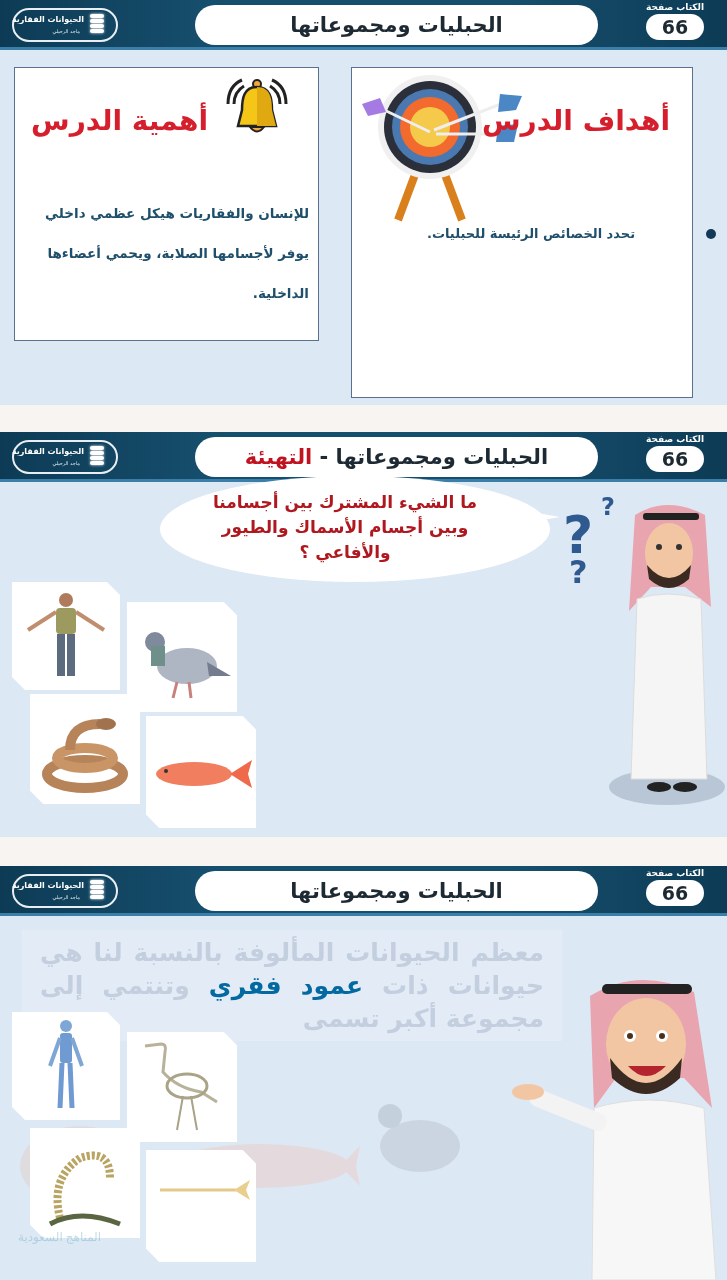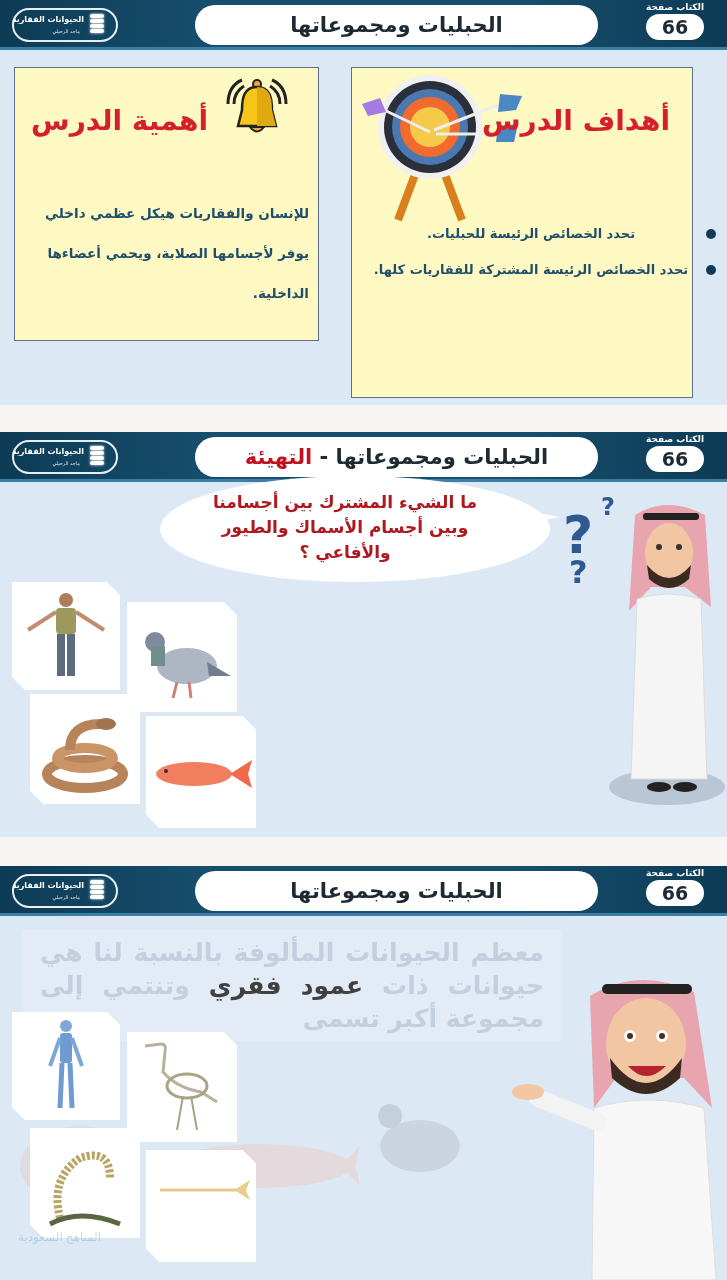--- a/index.html
+++ b/index.html
@@ -20,40 +20,40 @@
   .logo .lt { position: absolute; right: 32px; top: 5px; font-size: 8px; color: #fff; font-weight: bold; white-space: nowrap; }
   .logo .ls { position: absolute; right: 36px; top: 18px; font-size: 5px; color: #dfe7ee; white-space: nowrap; }
   .titlebar { position: absolute; left: 195px; top: 5px; width: 403px; height: 40px; background: #fff; border-radius: 20px; text-align: center; direction: rtl; }
   .titlebar span.t { font-size: 21px; font-weight: bold; color: #1e2a33; line-height: 40px; margin-top: 40px; }
   .titlebar span.r { font-size: 21px; font-weight: bold; color: #c1121f; line-height: 40px; }
   .pagebox { position: absolute; left: 640px; top: 2px; width: 70px; height: 46px; }
   .pagebox .pl { display: block; text-align: center; font-size: 9px; color: #fff; font-weight: bold; direction: rtl; }
   .pagebox .pn { display: block; margin: 2px auto 0; width: 58px; height: 26px; background: #fff; border-radius: 13px; text-align: center; font-size: 19px; font-weight: bold; color: #1e2a33; line-height: 26px; }
 
   
-  .box { position: absolute; border: 1.5px solid #5b6f8f; background: #fef9c3; }
+  .box { position: absolute; border: 1.5px solid #5b6f8f; background: #ffffff; }
   #box-imp { left: 14px; top: 67px; width: 305px; height: 274px; }
   #box-goals { left: 351px; top: 67px; width: 342px; height: 331px; }
   .box-title { position: absolute; font-size: 28px; font-weight: bold; color: #d61f2c; direction: rtl; white-space: nowrap; }
   .imp-text { position: absolute; left: 12px; top: 125px; width: 282px; direction: rtl; text-align: right; font-size: 13.5px; font-weight: bold; color: #1f4f6b; line-height: 40px; }
   .goals-list { position: absolute; left: 20px; top: 148px; width: 338px; direction: rtl; list-style: none; }
   .goals-list li { position: relative; font-size: 13px; font-weight: bold; color: #1f4f6b; line-height: 36px; padding-right: 20px; text-align: center; }
   .goals-list li .dot { position: absolute; right: -6px; top: 13px; width: 10px; height: 10px; border-radius: 50%; background: #123a56; }
 
   
   .bubble { position: absolute; left: 160px; top: 44px; width: 390px; height: 106px; background: #fff; border-radius: 50%; }
   .bubble-tail { position: absolute; left: 520px; top: 78px; width: 0; height: 0; border-top: 7px solid transparent; border-bottom: 7px solid transparent; border-left: 40px solid #fff; }
   .bubble-text { position: absolute; left: 200px; top: 58px; width: 290px; text-align: center; direction: rtl; font-size: 17px; font-weight: bold; color: #b01820; line-height: 25px; }
   .card { position: absolute; background: #fff; clip-path: polygon(0 0, 88% 0, 100% 12%, 100% 100%, 12% 100%, 0 88%); }
   .char { position: absolute; }
   .qmark { position: absolute; font-weight: bold; color: #2f5a8f; font-family: "DejaVu Sans", sans-serif; }
 
   
   .faded-text { position: absolute; left: 22px; top: 64px; width: 540px; direction: rtl; text-align: justify; font-size: 25px; font-weight: bold; color: #c3cfdf; line-height: 33px; background: rgba(255,255,255,0.15); padding: 6px 18px; }
-  .faded-text .fr { color: #404040; }
+  .faded-text .fr { color: #0369a1; }
   .big-blue { position: absolute; left: 300px; top: 140px; width: 232px; direction: rtl; text-align: right; font-size: 29px; font-weight: bold; color: #1a5ea8; }
   .wm1 { position: absolute; left: 30px; top: 336px; font-size: 22px; color: rgba(150,170,190,0.55); letter-spacing: 1px; }
   .wm2 { position: absolute; left: 18px; top: 364px; font-size: 12px; color: rgba(120,180,200,0.45); direction: rtl; letter-spacing: 2px; font-family: Liberation Serif, serif; }
 </style>
 </head>
 <body>
 
 <div class="slide" id="slide1">
   <div class="hdr">
     <div class="logo">
@@ -102,21 +102,20 @@
       <line x1="20" y1="35" x2="72" y2="60" stroke="#eee" stroke-width="3"></line>
       <polygon points="4,32 22,26 28,40 10,44" fill="#a57be3"></polygon>
       <line x1="148" y1="30" x2="76" y2="58" stroke="#eee" stroke-width="3"></line>
       <polygon points="142,22 164,24 158,38 140,40" fill="#4b86c5"></polygon>
       <line x1="150" y1="62" x2="78" y2="62" stroke="#eee" stroke-width="3"></line>
       <polygon points="140,54 160,52 156,70 138,70" fill="#4b86c5"></polygon>
     </svg>
     <div class="box-title" style="right:22px;top:36px">أهداف الدرس</div>
     <ul class="goals-list">
       <li><span class="dot"></span><span>تحدد الخصائص الرئيسة للحبليات.</span></li>
-      <li><span class="dot"></span><span>تحدد الخصائص الرئيسة المشتركة للفقاريات كلها.</span></li>
     </ul>
   </div>
 </div>
 
 <div class="sep" style="top:405px;height:27px"></div>
 
 <div class="slide" id="slide2">
   <div class="hdr">
     <div class="logo">
       <div class="spine">

